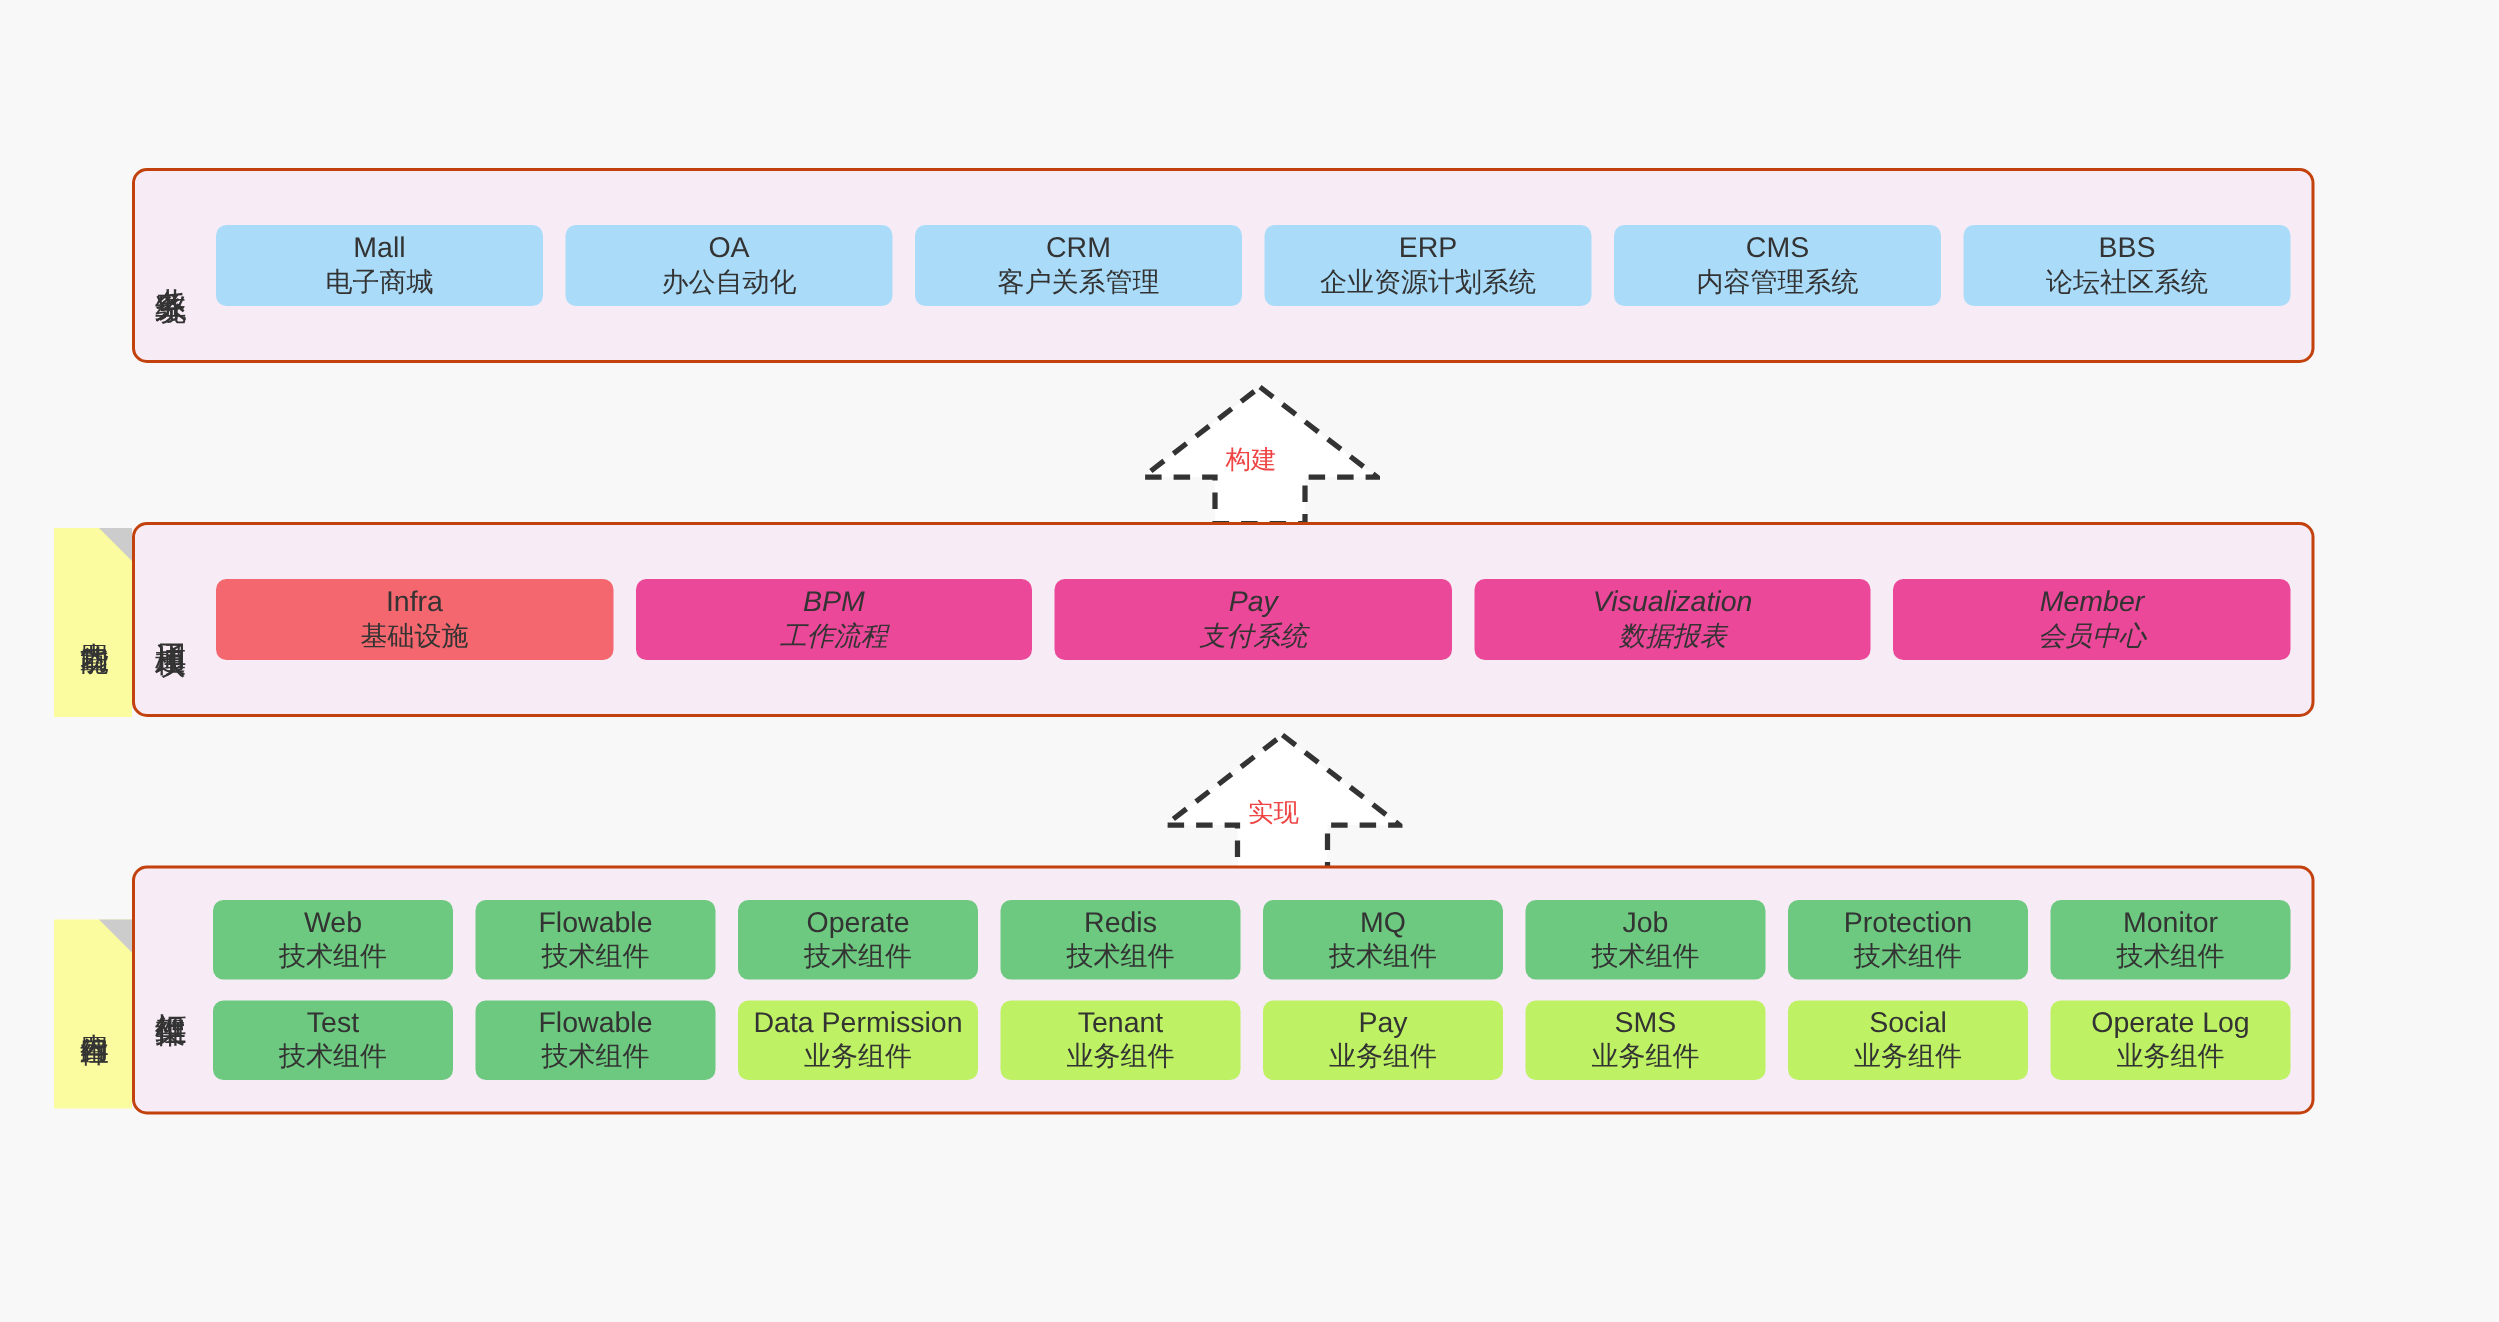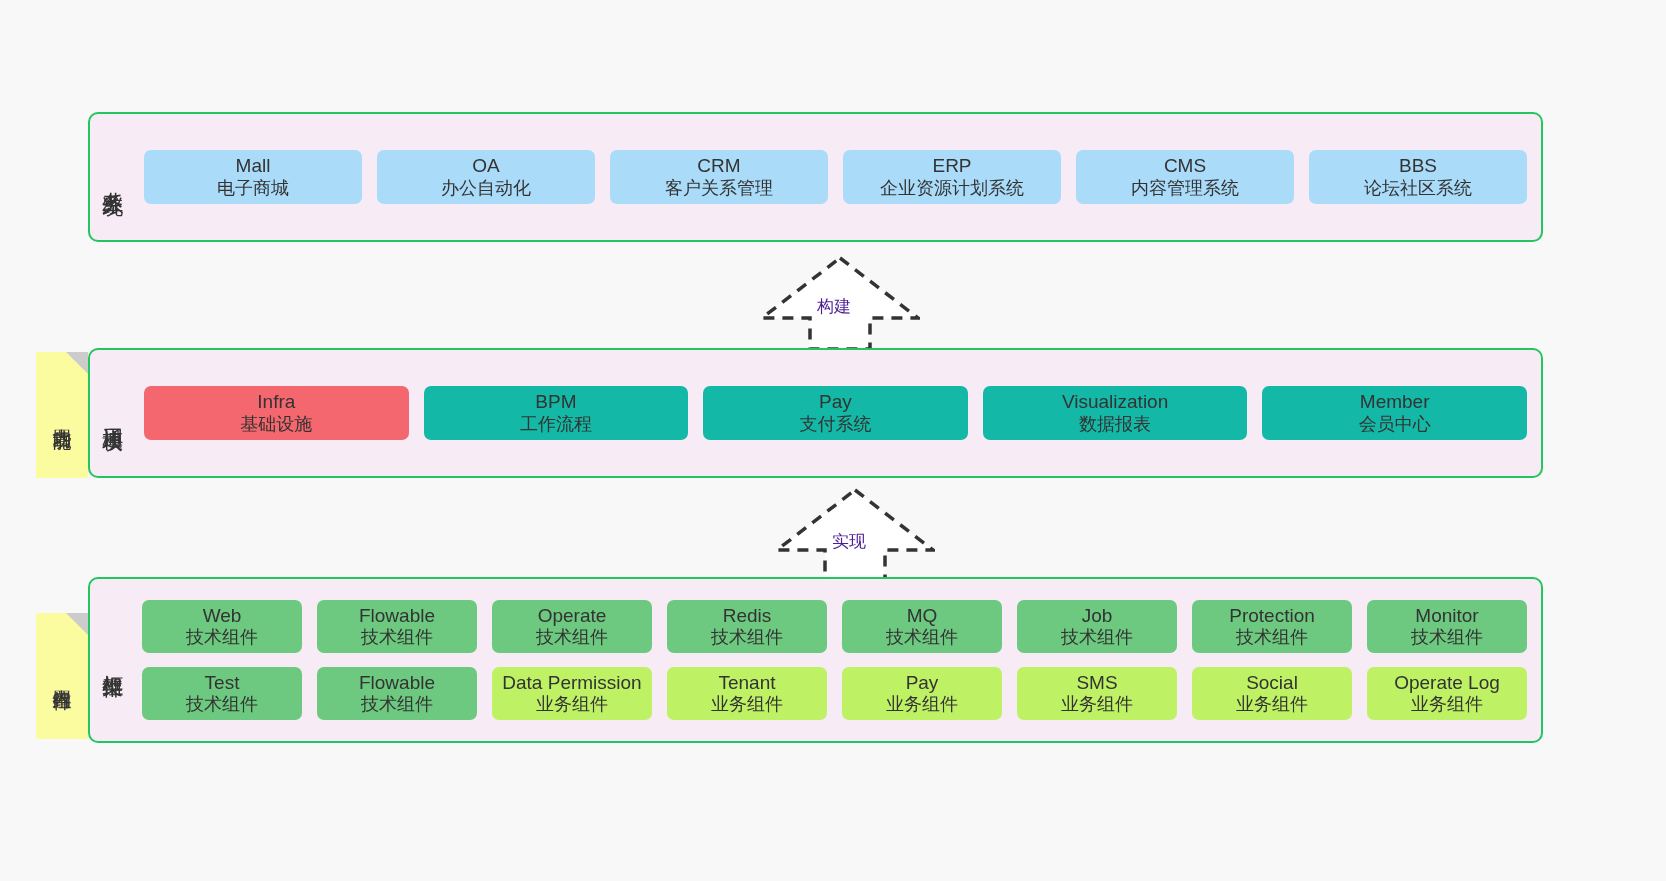--- a/index.html
+++ b/index.html
@@ -20,21 +20,21 @@
     position: absolute;
     left: 0; top: 0;
     width: 1666px;
     height: 881px;
   }
 
   
   .layer {
     position: absolute;
     background: #f7ebf5;
-    border: 2px solid #22c55e;
+    border: 2px solid #c2410c;
     border-radius: 10px;
     box-sizing: border-box;
     display: flex;
     align-items: stretch;
   }
 
   
   .layer-title {
     width: 46px;
     flex: 0 0 46px;
@@ -77,21 +77,21 @@
     line-height: 1.22;
     box-sizing: border-box;
     padding: 4px 6px;
   }
   .node .n-en { font-size: 19px; }
   .node .n-cn { font-size: 18px; }
 
   
   .c-blue        { background: #aadcfa; }
   .c-red         { background: #f4676e; }
-  .c-pink        { background: #14b8a6; }
+  .c-pink        { background: #ec4899; font-style: italic; }
   .c-green       { background: #6cc97f; }
   .c-lightgreen  { background: #bef264; }
 
   
   #layer-business  { left: 88px;  top: 112px; width: 1455px; height: 130px; }
   #layer-modules   { left: 88px;  top: 348px; width: 1455px; height: 130px; }
   #layer-framework { left: 88px;  top: 577px; width: 1455px; height: 166px; }
 
   #layer-business .layer-body,
   #layer-modules  .layer-body { padding-left: 8px; }
@@ -133,21 +133,21 @@
     height: 95px;
   }
   #connector-build     { left: 760px; top: 256px; }
   #connector-implement { left: 775px; top: 488px; }
 
   .connector svg { display: block; width: 160px; height: 95px; }
 
   .connector-label {
     position: absolute;
     font-size: 17px;
-    color: #4c1d95;
+    color: #ef4444;
     background: transparent;
     white-space: nowrap;
     user-select: none;
   }
   #connector-build .connector-label     { left: 57px; top: 39px; }
   #connector-implement .connector-label { left: 57px; top: 42px; }
 </style>
 </head>
 <body>
 

